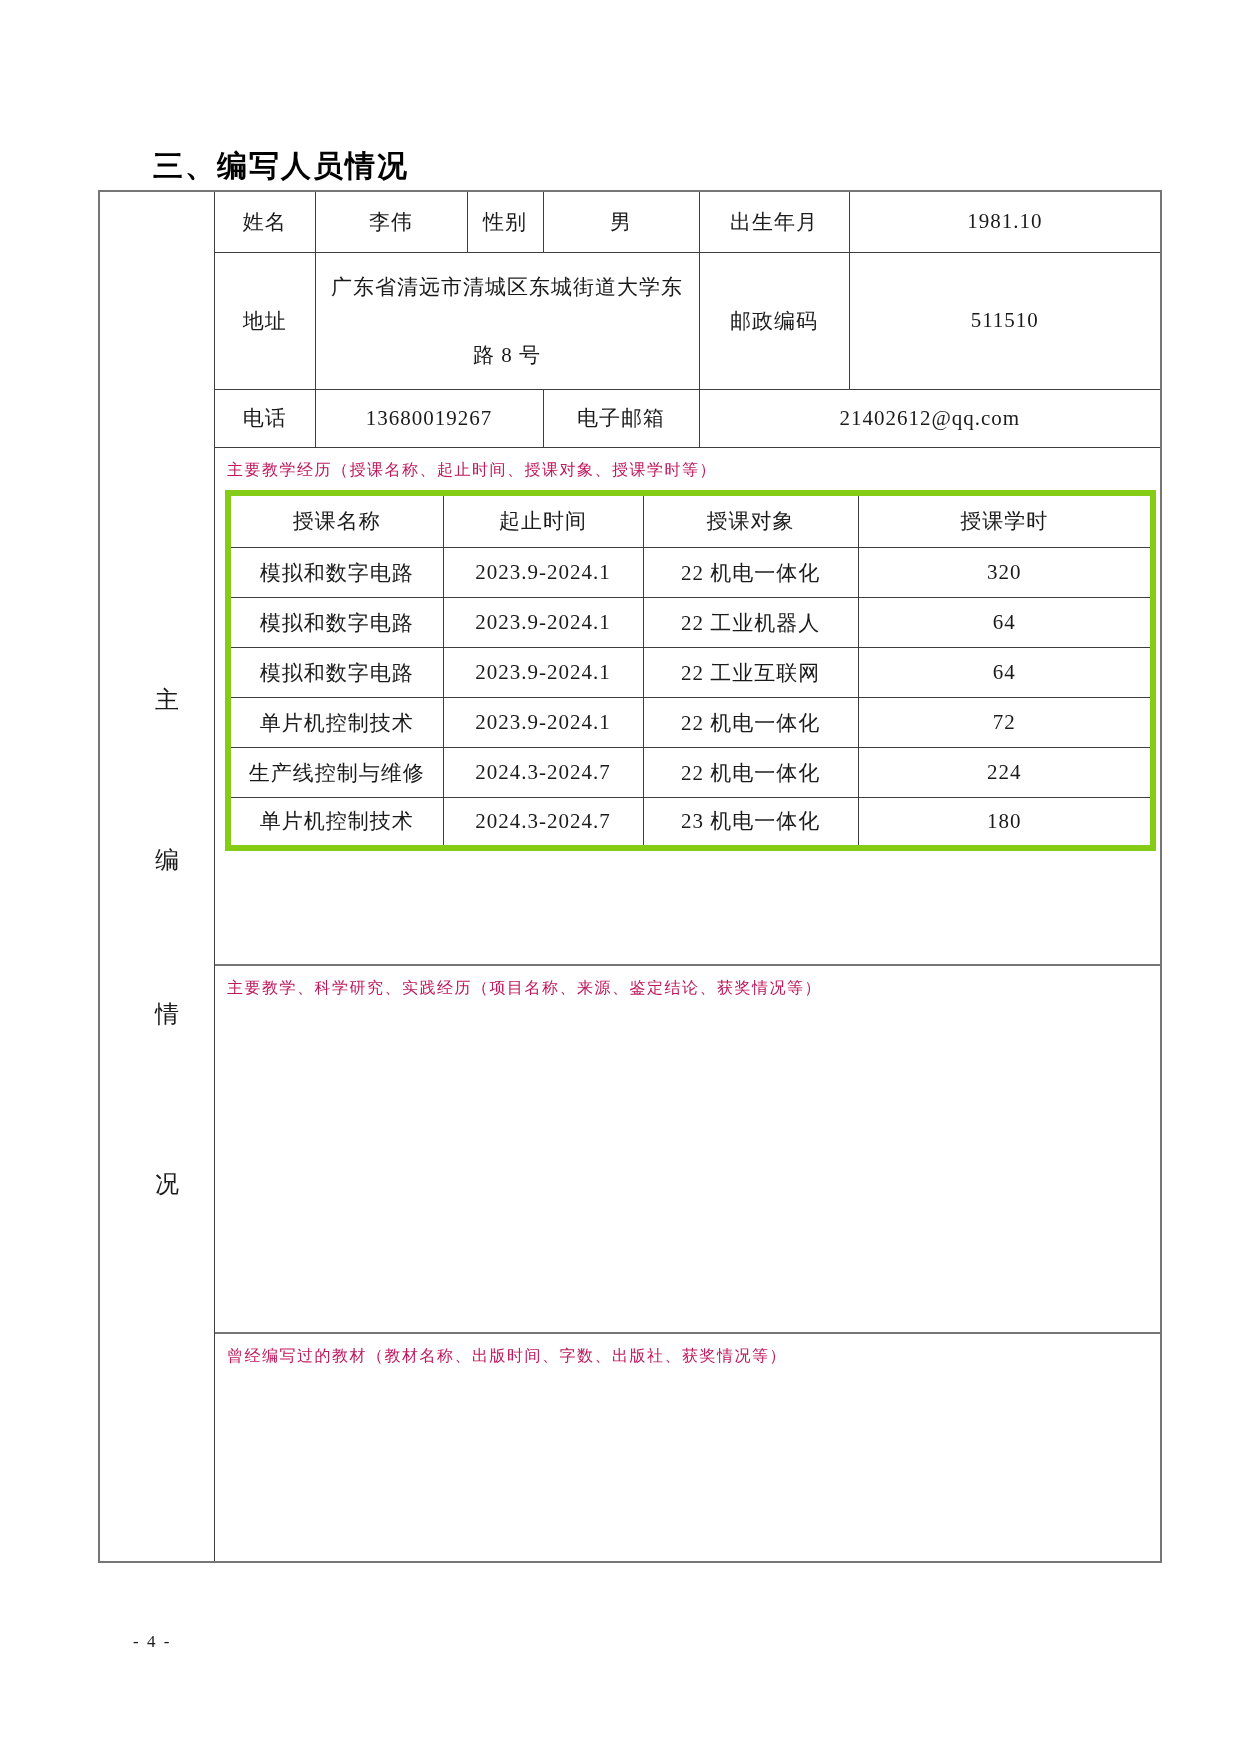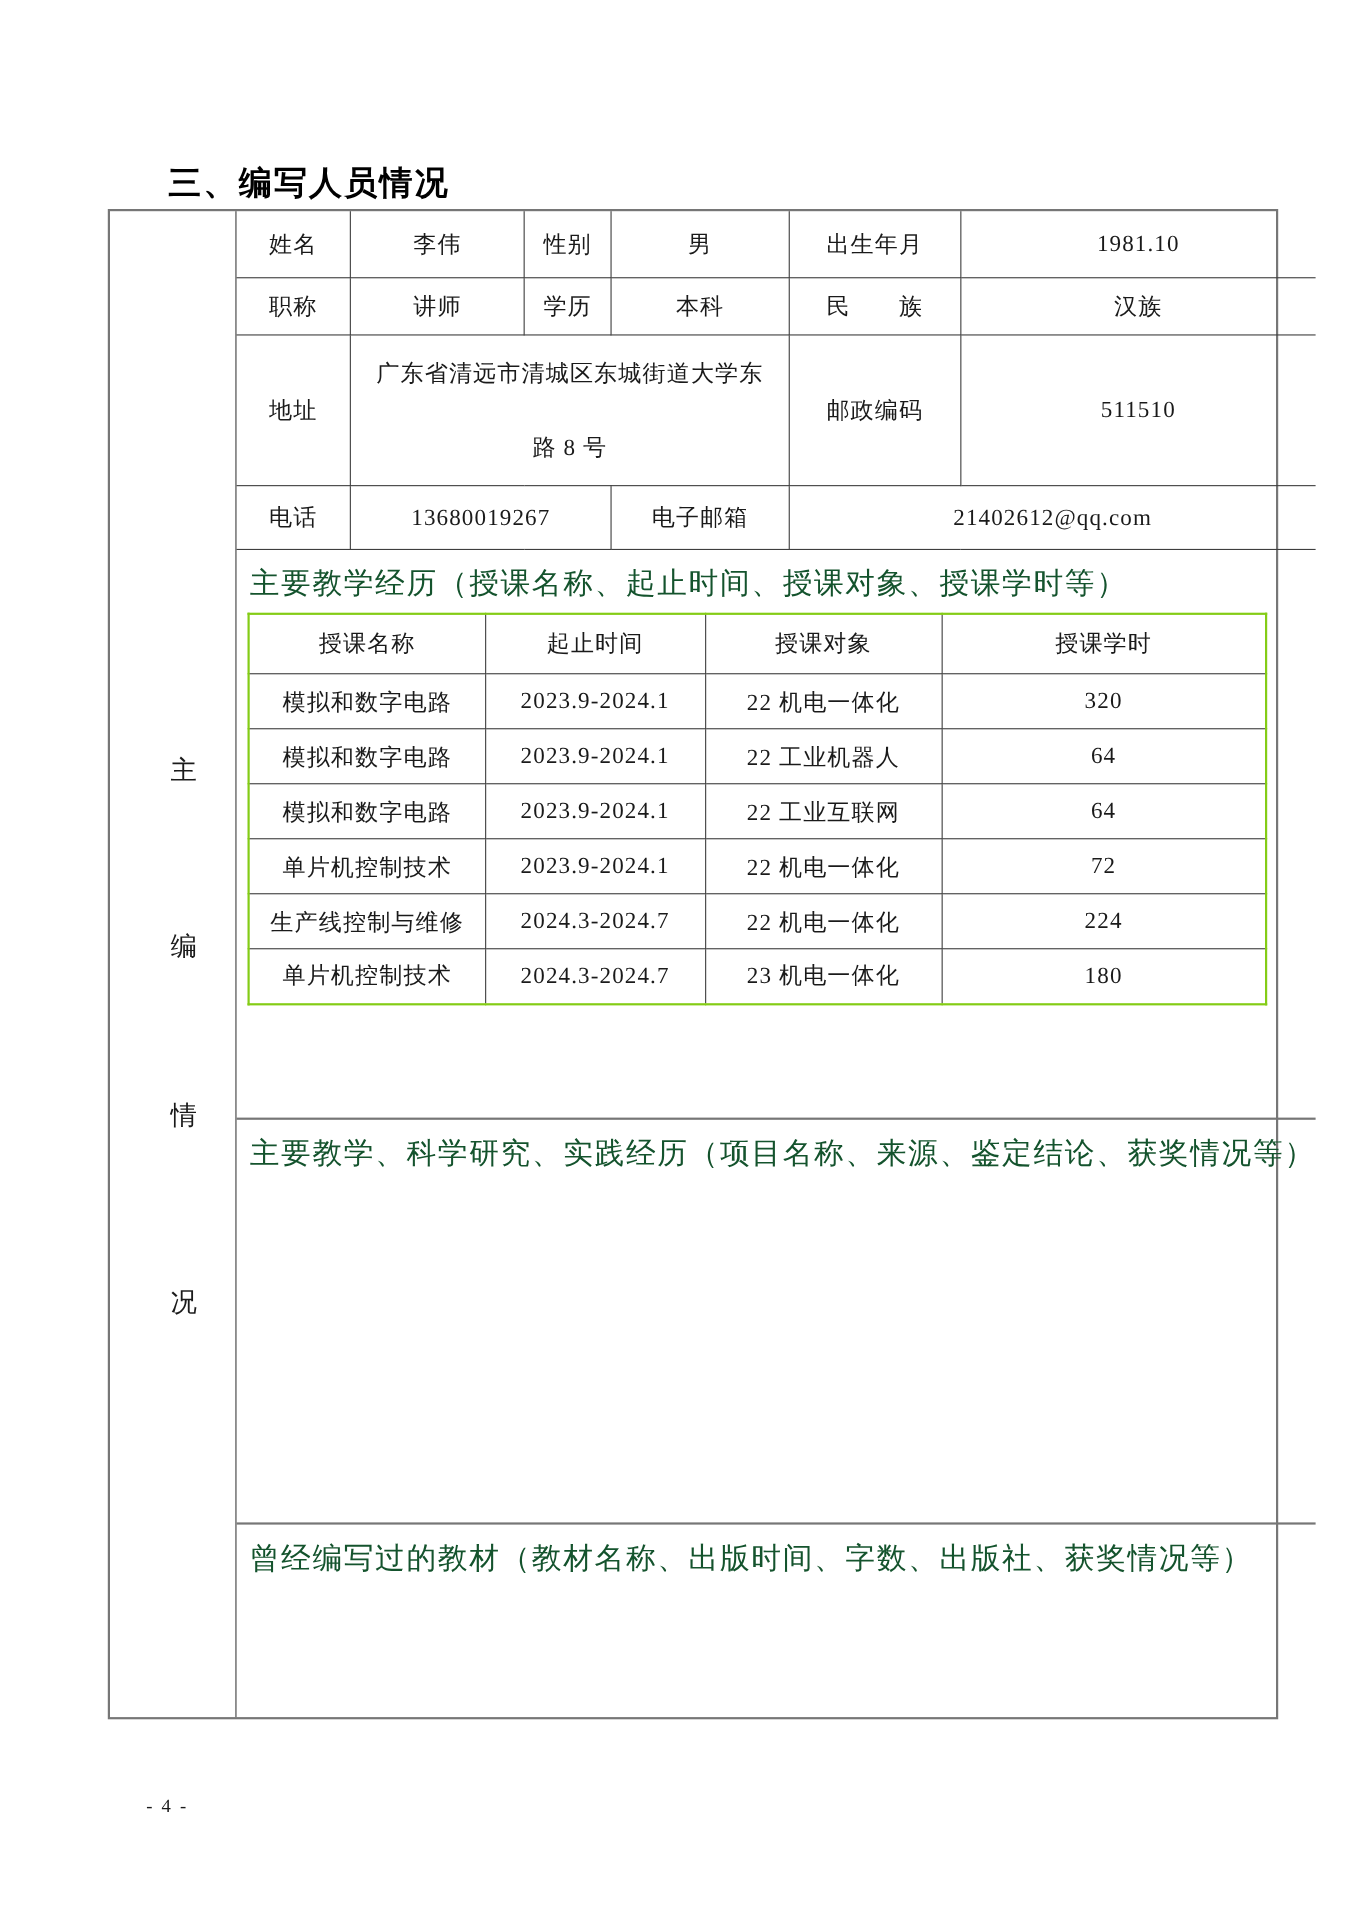--- a/index.html
+++ b/index.html
@@ -48,30 +48,30 @@
   .info-table td:first-child { border-left:none; }
   .info-table td:last-child { border-right:none; }
   .r1 td { height:60px; }
   .r2 td { height:52px; }
   .r3 td { height:110px; }
   .r4 td { height:58px; }
   .addr-cell { white-space:pre-line; line-height:68px; }
 
   .section { position:relative; }
   .section-title {
-    font-size:27px; letter-spacing:1.5px; color:#14532d;
+    font-size:16px; letter-spacing:1.5px; color:#be185d;
     padding:12px 0 0 12px; white-space:nowrap;
   }
   .sec-teaching { height:516px; }
   .sec-research { height:368px; border-top:2.5px solid #767676; }
   .sec-textbooks { flex:1 1 auto; border-top:2.5px solid #767676; }
 
   .course-table {
     width:925px; margin:9px 0 0 10px;
-    border:2px solid #84cc16;
+    border:6px solid #84cc16;
   }
   .course-table td {
     border:1.5px solid #3e3e3e; text-align:center; vertical-align:middle;
     font-size:21px; letter-spacing:1px; overflow:hidden;
   }
   .course-table tr.hdr td { height:55px; }
   .course-table tr.crow td { height:50px; }
 
   .page-number {
     position:absolute; left:133px; top:1632px;
@@ -107,28 +107,20 @@
         </colgroup>
         <tbody>
             <tr class="r1">
           <td>姓名</td>
           <td>李伟</td>
           <td>性别</td>
           <td>男</td>
           <td>出生年月</td>
           <td>1981.10</td>
         </tr>
-        <tr class="r2">
-          <td>职称</td>
-          <td>讲师</td>
-          <td>学历</td>
-          <td>本科</td>
-          <td>民　　族</td>
-          <td>汉族</td>
-        </tr>
         <tr class="r3">
           <td>地址</td>
           <td class="addr-cell" colspan="3">广东省清远市清城区东城街道大学东
 路 8 号</td>
           <td>邮政编码</td>
           <td>511510</td>
         </tr>
         <tr class="r4">
           <td>电话</td>
           <td colspan="2">13680019267</td>

